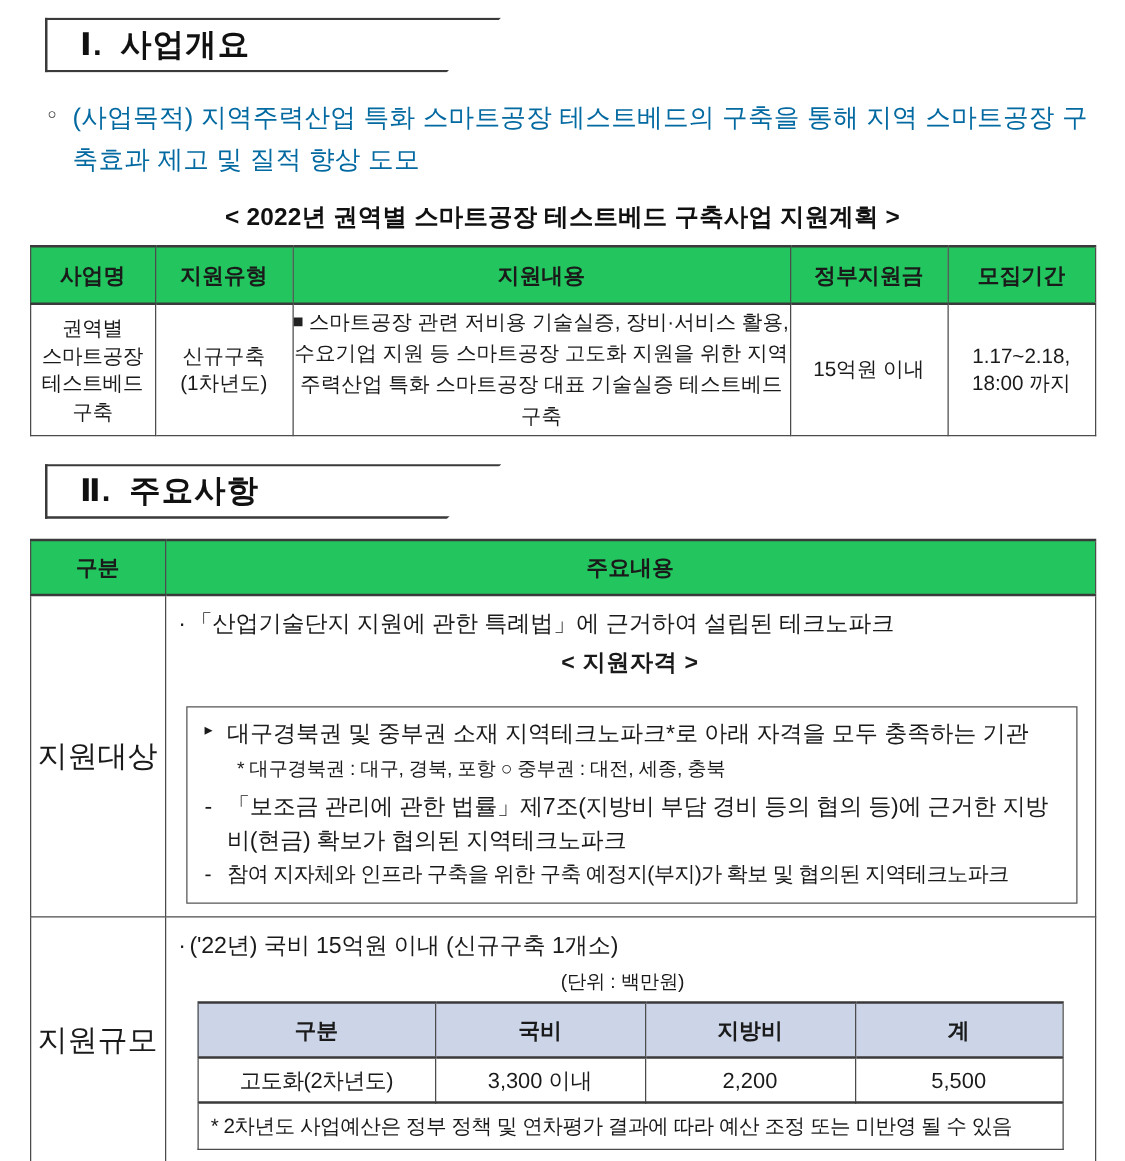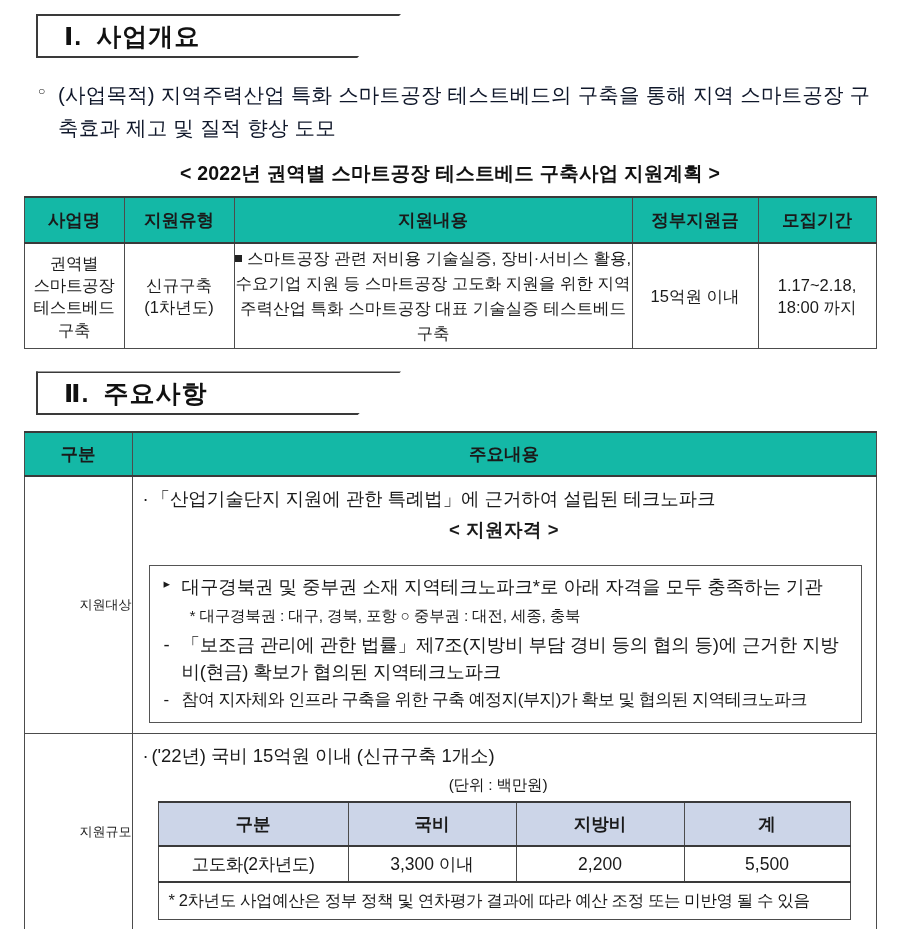--- a/index.html
+++ b/index.html
@@ -64,21 +64,21 @@
     position: absolute;
     left: 38px;
     top: 7px;
     font-size: 12px;
     color: #222;
     line-height: 1;
   }
   .bullet-text {
     font-size: 20.5px;
     line-height: 1.62;
-    color: #0f172a;
+    color: #0369a1;
     letter-spacing: 0.2px;
     width: 815px;
   }
 
   
   .table-caption {
     text-align: center;
     font-size: 19.5px;
     font-weight: bold;
     margin: 16px 0 9px 0;
@@ -94,21 +94,21 @@
     background: #fff;
   }
   table.doc th, table.doc td {
     border: 1px solid #4c4c4c;
     padding: 0;
     vertical-align: middle;
     font-size: 16.5px;
     color: #1a1a1a;
   }
   table.doc thead th {
-    background: #14b8a6;
+    background: #22c55e;
     font-weight: bold;
     font-size: 17.5px;
     text-align: center;
     height: 44px;
     border-top: 2.2px solid #3a3a3a;
     border-bottom: 2.2px solid #3a3a3a;
   }
 
   
   #table-plan { width: 852px; }
@@ -132,22 +132,22 @@
     margin-right: 5px;
     vertical-align: 2px;
   }
   .nowrap-small { font-size: 16.5px; line-height: 1.35; }
 
   
   #table-main { width: 852px; }
   #table-main thead th { height: 42px; }
   #table-main td.label-col {
     width: 108px;
-    text-align: right;
-    font-size: 13px;
+    text-align: center;
+    font-size: 24px;
     font-weight: normal;
     color: #1a1a1a;
   }
   #table-main td.body-col {
     padding: 6px 8px 10px 8px;
     vertical-align: top;
   }
 
   .dot-line {
     font-size: 18.5px;

